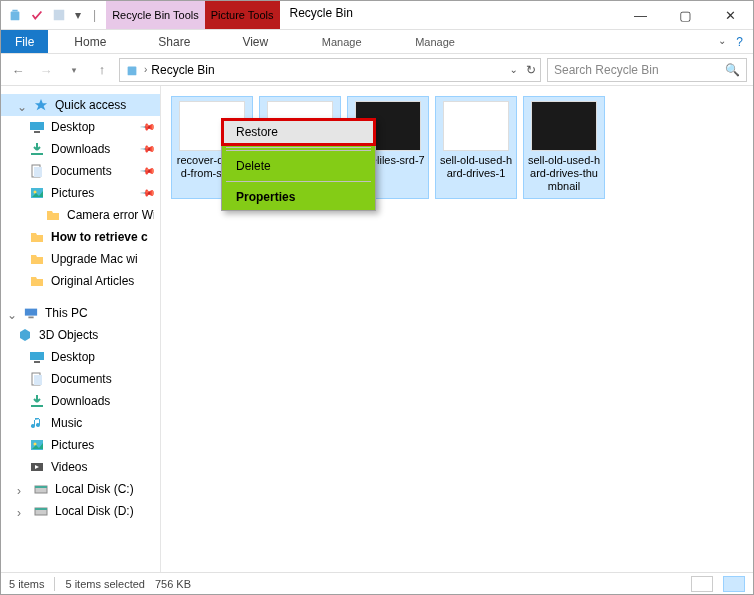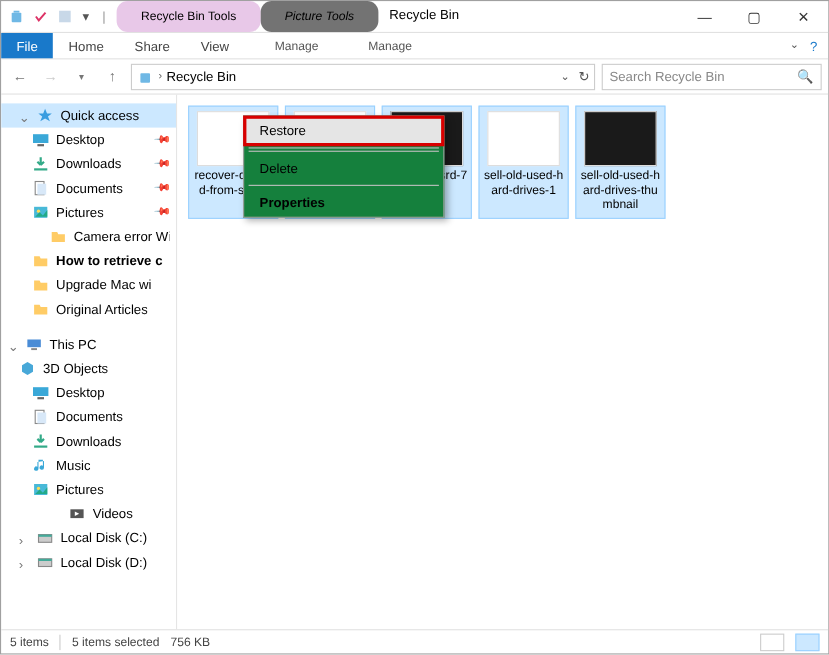--- a/index.html
+++ b/index.html
@@ -3,28 +3,28 @@
 <meta charset="utf-8">
 <style>
 * { margin:0; padding:0; box-sizing:border-box; font-family:"Segoe UI",Tahoma,sans-serif; }
 body { background:#fff; font-size:12px; color:#000; width:754px; height:595px; border:1px solid #a0a0a0; overflow:hidden; position:relative; }
 
 .titlebar { height:29px; display:flex; align-items:stretch; border-bottom:1px solid #e1e1e1; }
 .tb-left { display:flex; align-items:center; gap:6px; padding:0 6px; }
 .tb-icon { width:16px; height:16px; display:flex; align-items:center; justify-content:center; }
 .tb-sep { color:#999; padding:0 4px; align-self:center; }
 .tb-chev { width:10px; height:10px; display:flex; align-items:center; justify-content:center; color:#555; }
-.tool-tab { padding:4px 22px; font-size:11px; display:flex; align-items:center;border-radius:10px; }
+.tool-tab { padding:4px 6px; font-size:11px; display:flex; align-items:center; }
 .tool-tab.recycle { background:#e8c8e8; }
-.tool-tab.picture { background:#737373;font-style:italic; }
+.tool-tab.picture { background:#b91c1c; }
 .title { flex:1; padding:5px 10px; font-size:12px; }
 .winbtn { width:45px; display:flex; align-items:center; justify-content:center; font-size:13px; color:#333; }
 .ribbon-tabs { height:24px; display:flex; align-items:center; padding-left:0; border-bottom:1px solid #e1e1e1; }
 .ribbon-file { background:#1979ca; color:#fff; padding:4px 14px; height:100%; display:flex; align-items:center; }
-.ribbon-tab { padding:4px 14px; color:#444; }
+.ribbon-tab { padding:4px 26px; color:#444; }
 .manage { font-size:11px; color:#555; }
 .ribbon-right { margin-left:auto; display:flex; gap:10px; padding-right:10px; color:#555; }
 
 .addr-row { height:32px; display:flex; align-items:center; gap:6px; padding:0 6px; border-bottom:1px solid #e1e1e1; }
 .navbtn { width:22px; height:22px; display:flex; align-items:center; justify-content:center; color:#777; font-size:13px; }
 .addr-box { flex:1; display:flex; align-items:center; border:1px solid #ccc; height:24px; padding:0 4px; gap:4px; position:relative; }
 .addr-arrow { color:#666; font-size:10px; }
 .addr-drop { position:absolute; right:4px; color:#555; }
 .search-box { width:200px; border:1px solid #ccc; height:24px; display:flex; align-items:center; padding:0 6px; color:#888;text-align:right; }
 .search-icon { margin-left:auto; color:#555; }
@@ -39,21 +39,21 @@
 .nav-icon { width:16px; height:16px; display:flex; align-items:center; justify-content:center; }
 .pin { margin-left:auto; color:#888; transform:rotate(45deg); font-size:10px; }
 .items-pane { flex:1; position:relative; padding:10px; overflow:hidden; }
 .file-grid { display:flex; gap:6px; }
 .file-item { width:82px; text-align:center; display:flex; flex-direction:column; align-items:center; padding:4px 2px; border:1px solid transparent; }
 .file-item.sel { background:#cce8ff; border:1px solid #99d1ff; }
 .thumb { width:66px; height:50px; background:#fff; border:1px solid #ddd; display:flex; align-items:center; justify-content:center; font-size:9px; color:#888; overflow:hidden; }
 .thumb.dark { background:#1a1a1a; color:#fff; }
 .file-name { font-size:11px; margin-top:3px; word-break:break-all; line-height:1.2; }
 
-.context-menu { position:absolute; left:220px; top:104px; width:183px; background:#15803d; border:1px solid #a0a0a0; box-shadow:3px 3px 6px rgba(0,0,0,0.3); font-size:12px; z-index:10; }
+.context-menu { position:absolute; left:220px; top:117px; width:155px; background:#84cc16; border:1px solid #a0a0a0; box-shadow:3px 3px 6px rgba(0,0,0,0.3); font-size:12px; z-index:10; }
 .cm-item { padding:6px 14px; }
 .cm-item.hl { background:#e5e5e5; outline:3px solid #d80000; outline-offset:-2px; }
 .cm-sep { border-top:1px solid #c0c0c0; margin:2px 4px; }
 .cm-item.bold { font-weight:600; }
 
 .status { position:absolute; bottom:0; left:0; right:0; height:22px; border-top:1px solid #e1e1e1; display:flex; align-items:center; padding:0 8px; font-size:11px; color:#444; gap:10px; }
 .status-sep { width:1px; height:14px; background:#ccc; }
 .status .spacer { flex:1; }
 .viewbtn { width:22px; height:16px; border:1px solid #ccc; }
 .viewbtn.active { background:#cce8ff; border-color:#99d1ff; }
@@ -274,21 +274,21 @@
         <div class="nav-item" style="padding-left: 28px;">
           <span class="nav-icon">
             <svg class="folder-ico" viewBox="0 0 16 16">
               <rect x="2" y="3" width="12" height="10" fill="#48b9d8"></rect>
               <circle cx="6" cy="7" r="1.5" fill="#fd5"></circle>
               <path d="M3 12l4-4 3 3 4-5v6z" fill="#2a8"></path>
             </svg>
           </span>
           <span class="disk-label">Pictures</span>
         </div>
-        <div class="nav-item" style="padding-left: 28px; justify-content: center;">
+        <div class="nav-item" style="padding-left: 28px;">
           <span class="nav-icon">
             <svg class="folder-ico" viewBox="0 0 16 16">
               <rect x="2" y="4" width="12" height="8" fill="#555"></rect>
               <polygon points="6,6 10,8 6,10" fill="#fff"></polygon>
             </svg>
           </span>
           <span class="disk-label">Videos</span>
         </div>
         <div class="nav-item" style="padding-left: 28px;">
           <span class="nav-chev" style="margin-left:-12px;">›</span>

